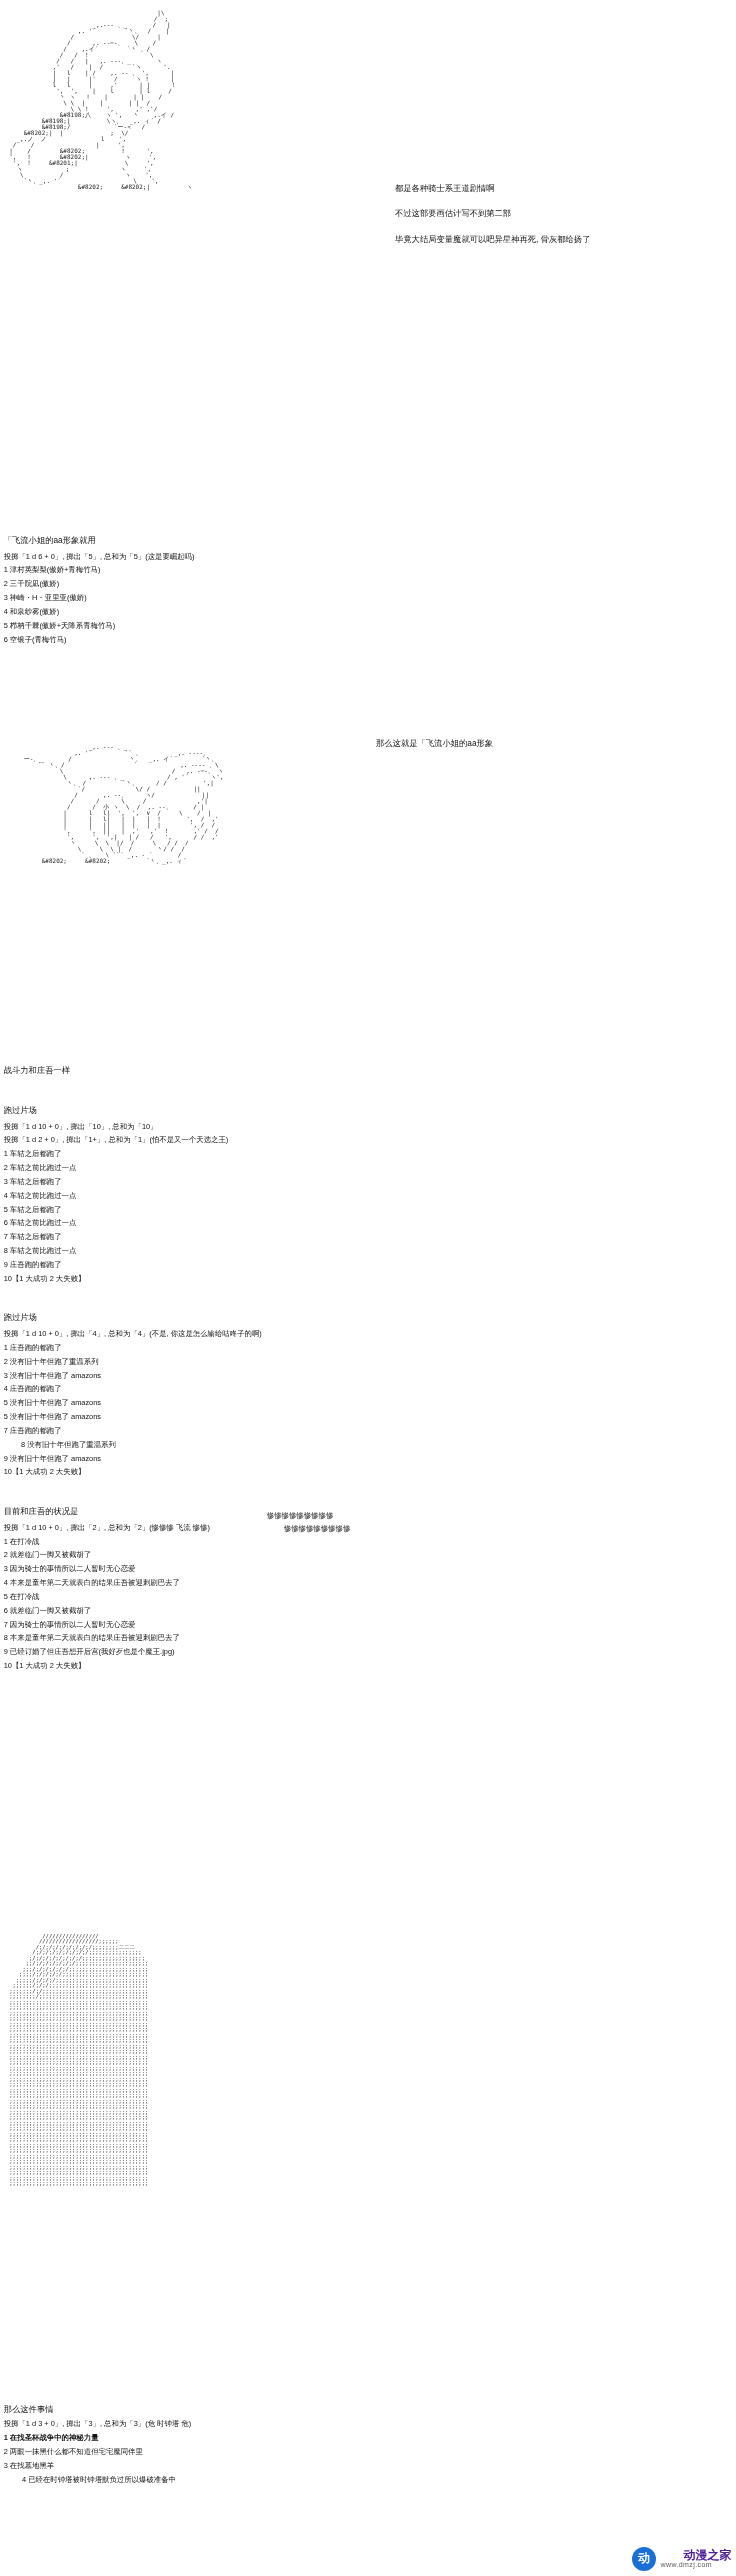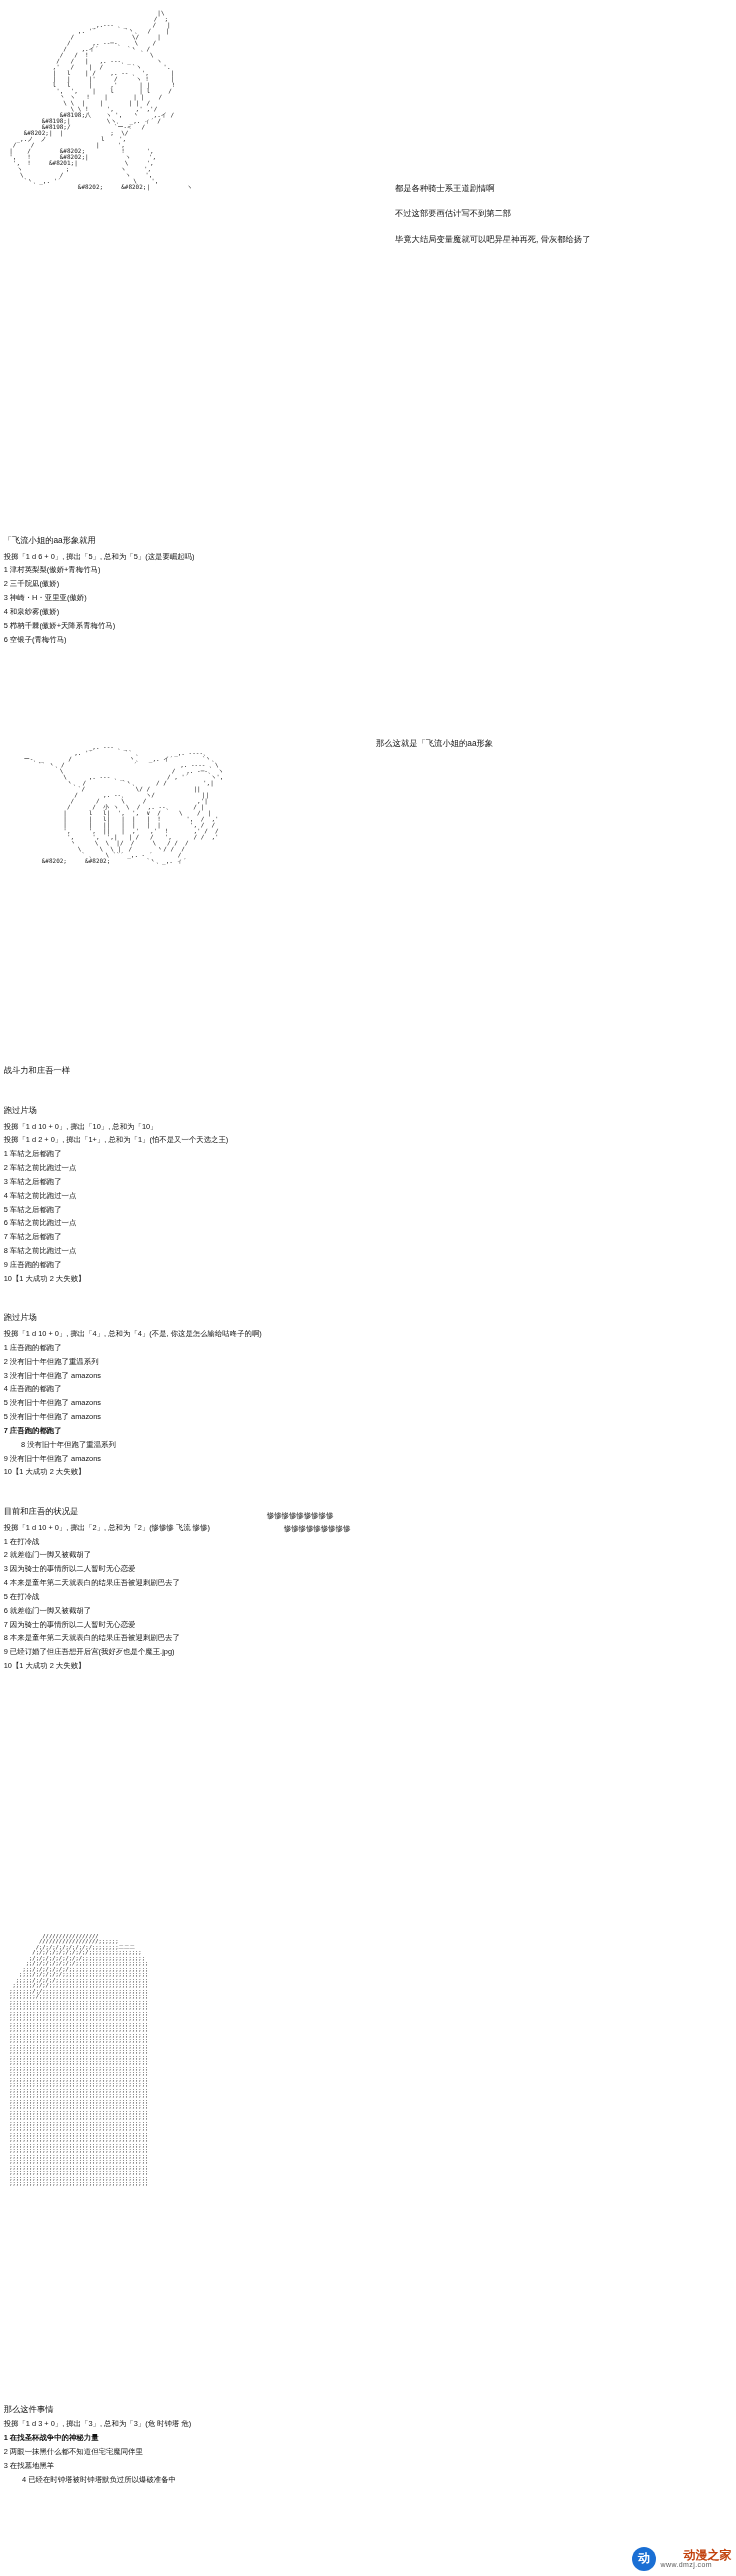--- a/index.html
+++ b/index.html
@@ -50,21 +50,21 @@
   }
   .wm-badge{
     width:24px;height:24px;border-radius:50%;
     background:#1a6fd4;
     display:flex;align-items:center;justify-content:center;
     color:#fff;font-size:12px;font-weight:bold;
   }
   .wm-text{
     display:flex;flex-direction:column;line-height:1.05;
   }
-  .wm-main{font-size:12px;font-weight:bold;color:#c2410c;margin-left:23px;}
+  .wm-main{font-size:12px;font-weight:bold;color:#4c1d95;margin-left:23px;}
   .wm-sub{font-size:7px;color:#5a5a5a;letter-spacing:0.4px;}
 </style>
 </head>
 <body>
 
 <div class="page">
 
   <pre class="aa" style="left:9.2px;top:3.7px;">                                         |\
                                         /  ;
                        _,.-‐- 、_       /   |
@@ -194,21 +194,21 @@
   <div class="txt-sm" style="left:3.7px;top:1274px;">10【1 大成功 2 大失败】</div>
 
   <div class="txt" style="left:3.7px;top:1312px;">跑过片场</div>
   <div class="txt-sm" style="left:3.7px;top:1329px;">投掷「1 d 10 + 0」, 掷出「4」, 总和为「4」(不是, 你这是怎么输给咕咚子的啊)</div>
   <div class="txt-sm" style="left:3.7px;top:1343px;">1 庄吾跑的都跑了</div>
   <div class="txt-sm" style="left:3.7px;top:1357px;">2 没有旧十年但跑了重温系列</div>
   <div class="txt-sm" style="left:3.7px;top:1371px;">3 没有旧十年但跑了 amazons</div>
   <div class="txt-sm" style="left:3.7px;top:1384px;">4 庄吾跑的都跑了</div>
   <div class="txt-sm" style="left:3.7px;top:1398px;">5 没有旧十年但跑了 amazons</div>
   <div class="txt-sm" style="left:3.7px;top:1412px;">5 没有旧十年但跑了 amazons</div>
-  <div class="txt-sm" style="left:3.7px;top:1426px;font-weight:bold;">7 庄吾跑的都跑了</div>
+  <div class="txt-sm" style="left:3.7px;top:1426px;">7 庄吾跑的都跑了</div>
   <div class="txt-sm" style="left:21px;top:1440px;">8 没有旧十年但跑了重温系列</div>
   <div class="txt-sm" style="left:3.7px;top:1454px;">9 没有旧十年但跑了 amazons</div>
   <div class="txt-sm" style="left:3.7px;top:1467px;">10【1 大成功 2 大失败】</div>
 
   <div class="txt" style="left:3.7px;top:1506px;">目前和庄吾的状况是</div>
   <div class="txt-sm" style="left:3.7px;top:1523px;">投掷「1 d 10 + 0」, 掷出「2」, 总和为「2」(惨惨惨 飞流 惨惨)</div>
   <div class="txt-sm" style="left:267px;top:1511px;">惨惨惨惨惨惨惨惨惨</div>
   <div class="txt-sm" style="left:284px;top:1524px;">惨惨惨惨惨惨惨惨惨</div>
   <div class="txt-sm" style="left:3.7px;top:1537px;">1 在打冷战</div>
   <div class="txt-sm" style="left:3.7px;top:1550px;">2 就差临门一脚又被截胡了</div>

